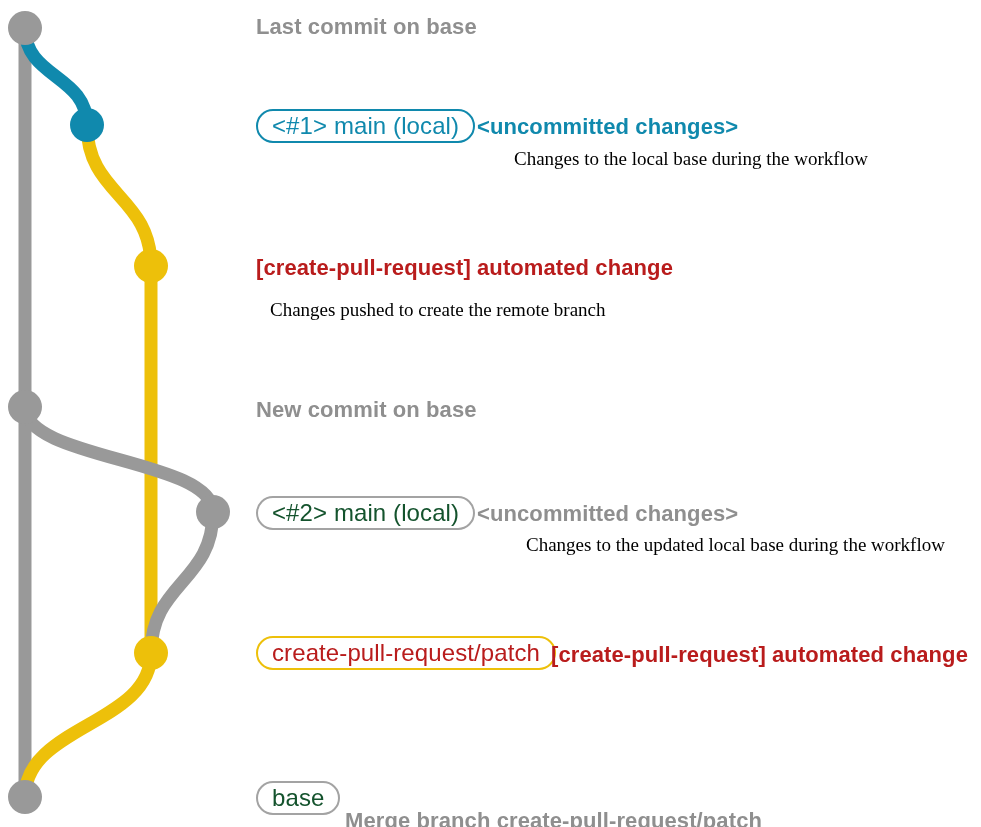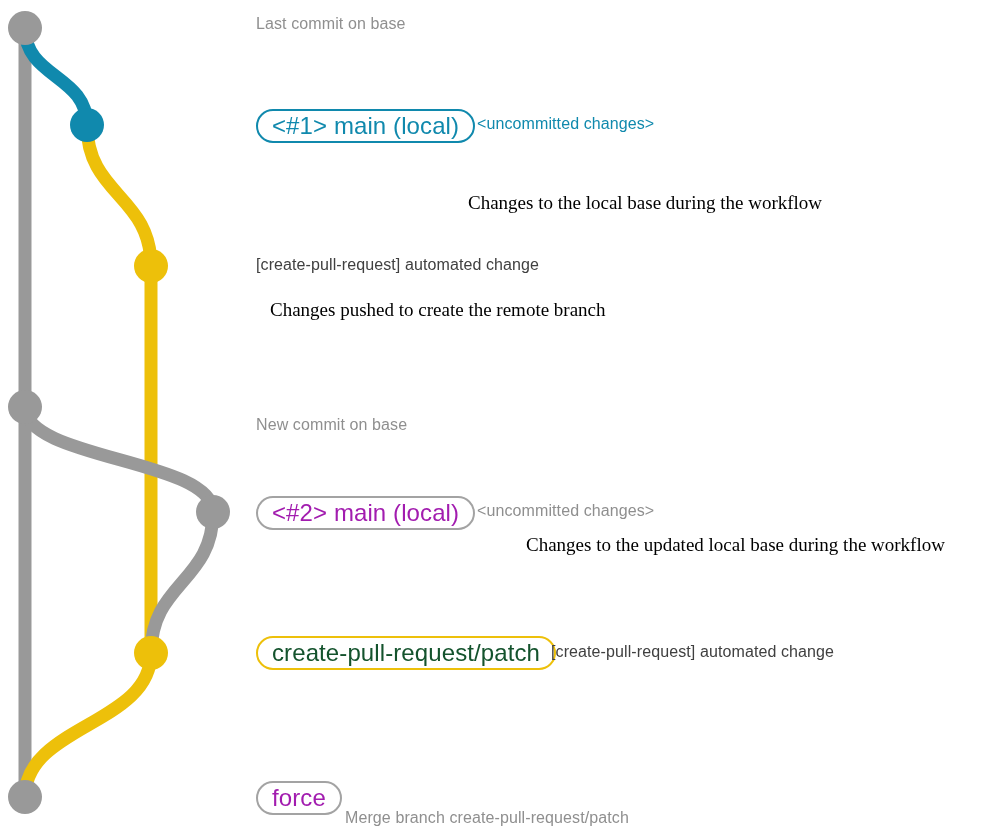--- a/index.html
+++ b/index.html
@@ -40,22 +40,22 @@
     left: 0;
     top: 0;
     width: 981px;
     height: 827px;
   }
 
   .headline {
     position: absolute;
     white-space: nowrap;
     font-family: "Liberation Sans", sans-serif;
-    font-size: 16px;
-    font-weight: 400;
+    font-size: 22px;
+    font-weight: 700;
     letter-spacing: 0.1px;
     line-height: 1;
   }
 
   .sub {
     position: absolute;
     white-space: nowrap;
     font-family: "Liberation Serif", serif;
     font-size: 19px;
     font-weight: 400;
@@ -75,27 +75,27 @@
     background: #ffffff;
     font-family: "Liberation Sans", sans-serif;
     font-size: 24px;
     font-weight: 400;
     white-space: nowrap;
     padding: 0 14px;
     height: 34px;
     letter-spacing: 0.1px;
   }
 
-  .pill.gray  { border-color: #a3a3a3; color: #a21caf; }
+  .pill.gray  { border-color: #a3a3a3; color: #14532d; }
   .pill.blue  { border-color: #1089ad; color: #1089ad; }
-  .pill.yellow{ border-color: #edc00a; color: #14532d; }
+  .pill.yellow{ border-color: #edc00a; color: #b91c1c; }
 
   .tx-gray   { color: #8f8f8f; }
   .tx-blue   { color: #1089ad; }
-  .tx-yellow { color: #404040; }
+  .tx-yellow { color: #b91c1c; }
 </style>
 </head>
 <body>
 
 <div id="diagram-root">
 
   <svg id="graph-layer" viewBox="0 0 981 827" width="981" height="827" aria-hidden="true">
 
     <path d="M25,28 L25,407" stroke="#999999" stroke-width="13" fill="none" stroke-linecap="round"></path>
 
@@ -121,31 +121,31 @@
     <circle cx="151" cy="653" r="17" fill="#edc00a"></circle>
     <circle cx="25" cy="797" r="17" fill="#999999"></circle>
   </svg>
 
   <div id="labels-layer">
 
     <div class="headline tx-gray" style="left:256px; top:16px;">Last commit on base</div>
 
     <div class="pill blue" style="left:256px; top:109px;">&lt;#1&gt; main (local)</div>
     <div class="headline tx-blue" style="left:477px; top:116px;">&lt;uncommitted changes&gt;</div>
-    <div class="sub" style="left:468px; top:149px;margin-top:44px;">Changes to the local base during the workflow</div>
+    <div class="sub" style="left:514px; top:149px;">Changes to the local base during the workflow</div>
 
     <div class="headline tx-yellow" style="left:256px; top:257px;">[create-pull-request] automated change</div>
     <div class="sub" style="left:270px; top:300px;">Changes pushed to create the remote branch</div>
 
-    <div class="headline tx-gray" style="left:256px; top:399px;margin-top:18px;">New commit on base</div>
+    <div class="headline tx-gray" style="left:256px; top:399px;">New commit on base</div>
 
     <div class="pill gray" style="left:256px; top:496px;">&lt;#2&gt; main (local)</div>
     <div class="headline tx-gray" style="left:477px; top:503px;">&lt;uncommitted changes&gt;</div>
     <div class="sub" style="left:486px; top:535px;margin-left:40px;">Changes to the updated local base during the workflow</div>
 
     <div class="pill yellow" style="left:256px; top:636px;">create-pull-request/patch</div>
     <div class="headline tx-yellow" style="left:551px; top:644px;">[create-pull-request] automated change</div>
 
-    <div class="pill gray" style="left:256px; top:781px;">force</div>
+    <div class="pill gray" style="left:256px; top:781px;">base</div>
     <div class="headline tx-gray" style="left:345px; top:788px;margin-top:22px;">Merge branch create-pull-request/patch</div>
 
   </div>
 </div>
 
 </body></html>

